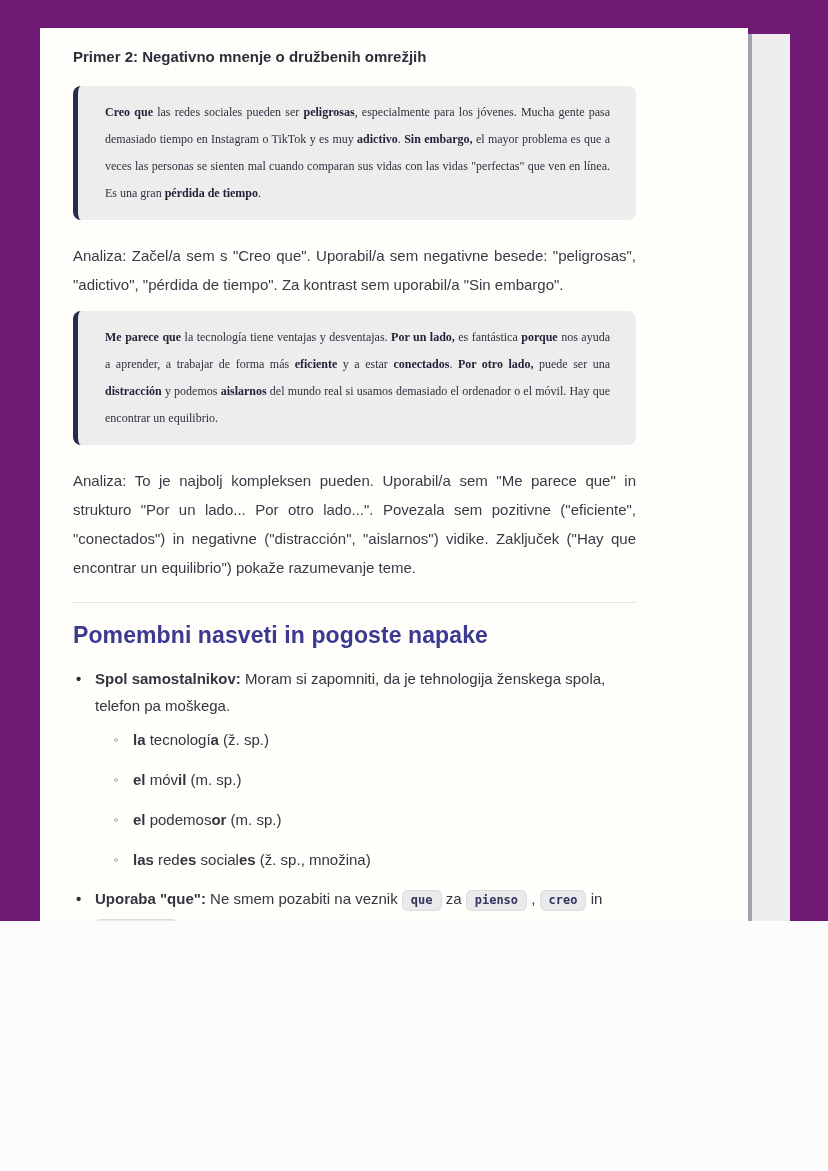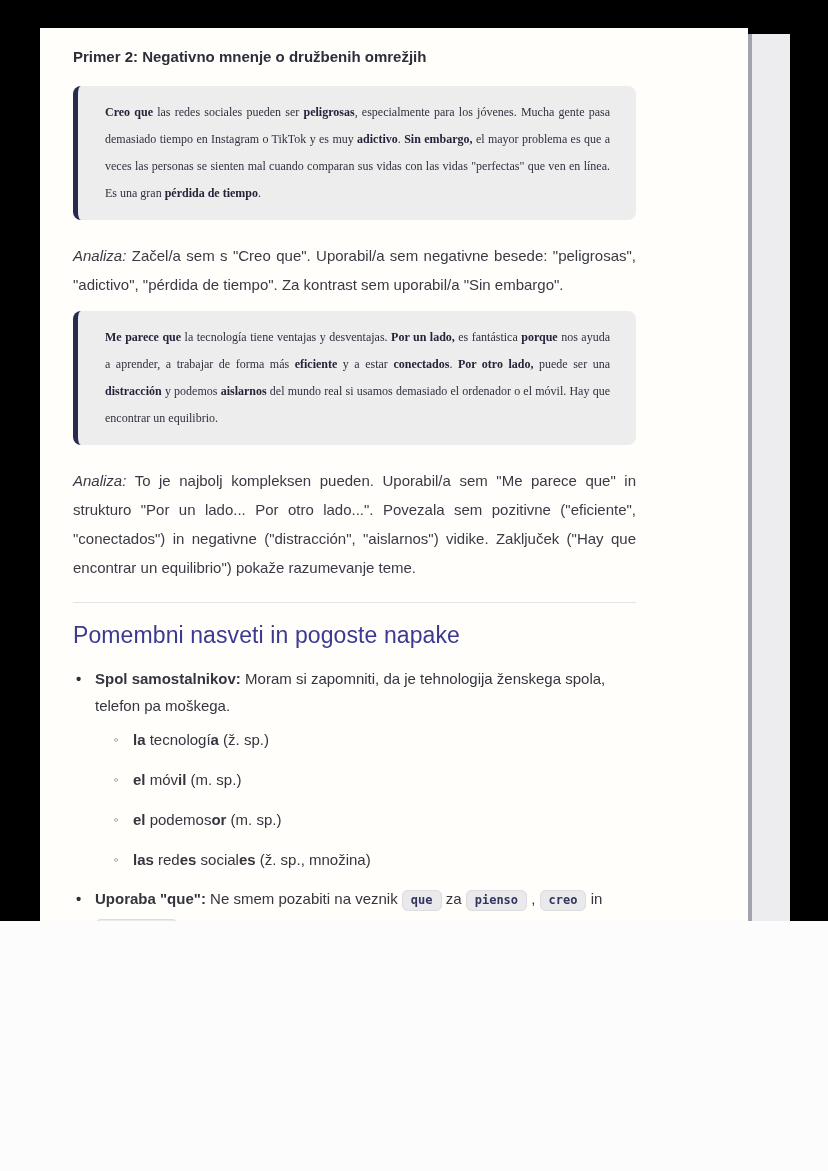--- a/index.html
+++ b/index.html
@@ -1,20 +1,20 @@
 <!DOCTYPE html>
 <html><head>
 <meta charset="utf-8">
 <style>
   * { margin:0; padding:0; box-sizing:border-box; }
   html,body { background:#fcfcfd; }
   .canvas {
     position:relative; width:828px; height:921px;
     font-family:"Liberation Sans", sans-serif;
-    color:#35353f; overflow:hidden; background:#000000;
+    color:#35353f; overflow:hidden; background:#701a75;
   }
   .sheet {
     position:absolute; left:40px; top:28px; width:708px; height:1107px;
     background:#fffefb; box-shadow:0 0 3px rgba(40,40,60,0.07);
     overflow:hidden;
   }
   .content { padding:18px 112px 10px 33px; }
 
   h4.mini-heading {
     font-size:15px; line-height:22px; font-weight:bold; color:#2e2e3a;
@@ -30,27 +30,27 @@
     font-size:12px; line-height:27px; text-align:justify; color:#30313f;font-family:Liberation Serif, serif;
   }
   blockquote.example .b { color:#23243a; }
 
   p.analiza {
     font-size:15px; line-height:29px; text-align:justify; color:#3a3a46;
     margin:0 0 12px 0;
   }
 
   .b { font-weight:bold; }
-  .i { font-style:italic; }
+  .i { }
 
   hr.separator {
     border:none; border-top:1px solid #e4e4e8; margin:20px 0 18px 0;
   }
   h2.section-title {
-    font-size:23px; line-height:28px; font-weight:normal; color:#3b3990;
+    font-size:23px; line-height:28px; font-weight:bold; color:#3b3990;
     margin:0 0 16px 0; letter-spacing:0.1px;
   }
 
   ul.tips { list-style:none; margin:0; padding:0; }
   ul.tips > li { position:relative; padding-left:22px; font-size:15px; line-height:27px; }
   ul.tips > li + li { margin-top:12px; }
   ul.tips > li > .marker {
     position:absolute; left:3px; top:0; font-size:15px; line-height:27px; color:#2e2e3a; font-weight:bold;
   }
   ul.subtips { list-style:none; margin:7px 0 0 18px; padding:0; }

